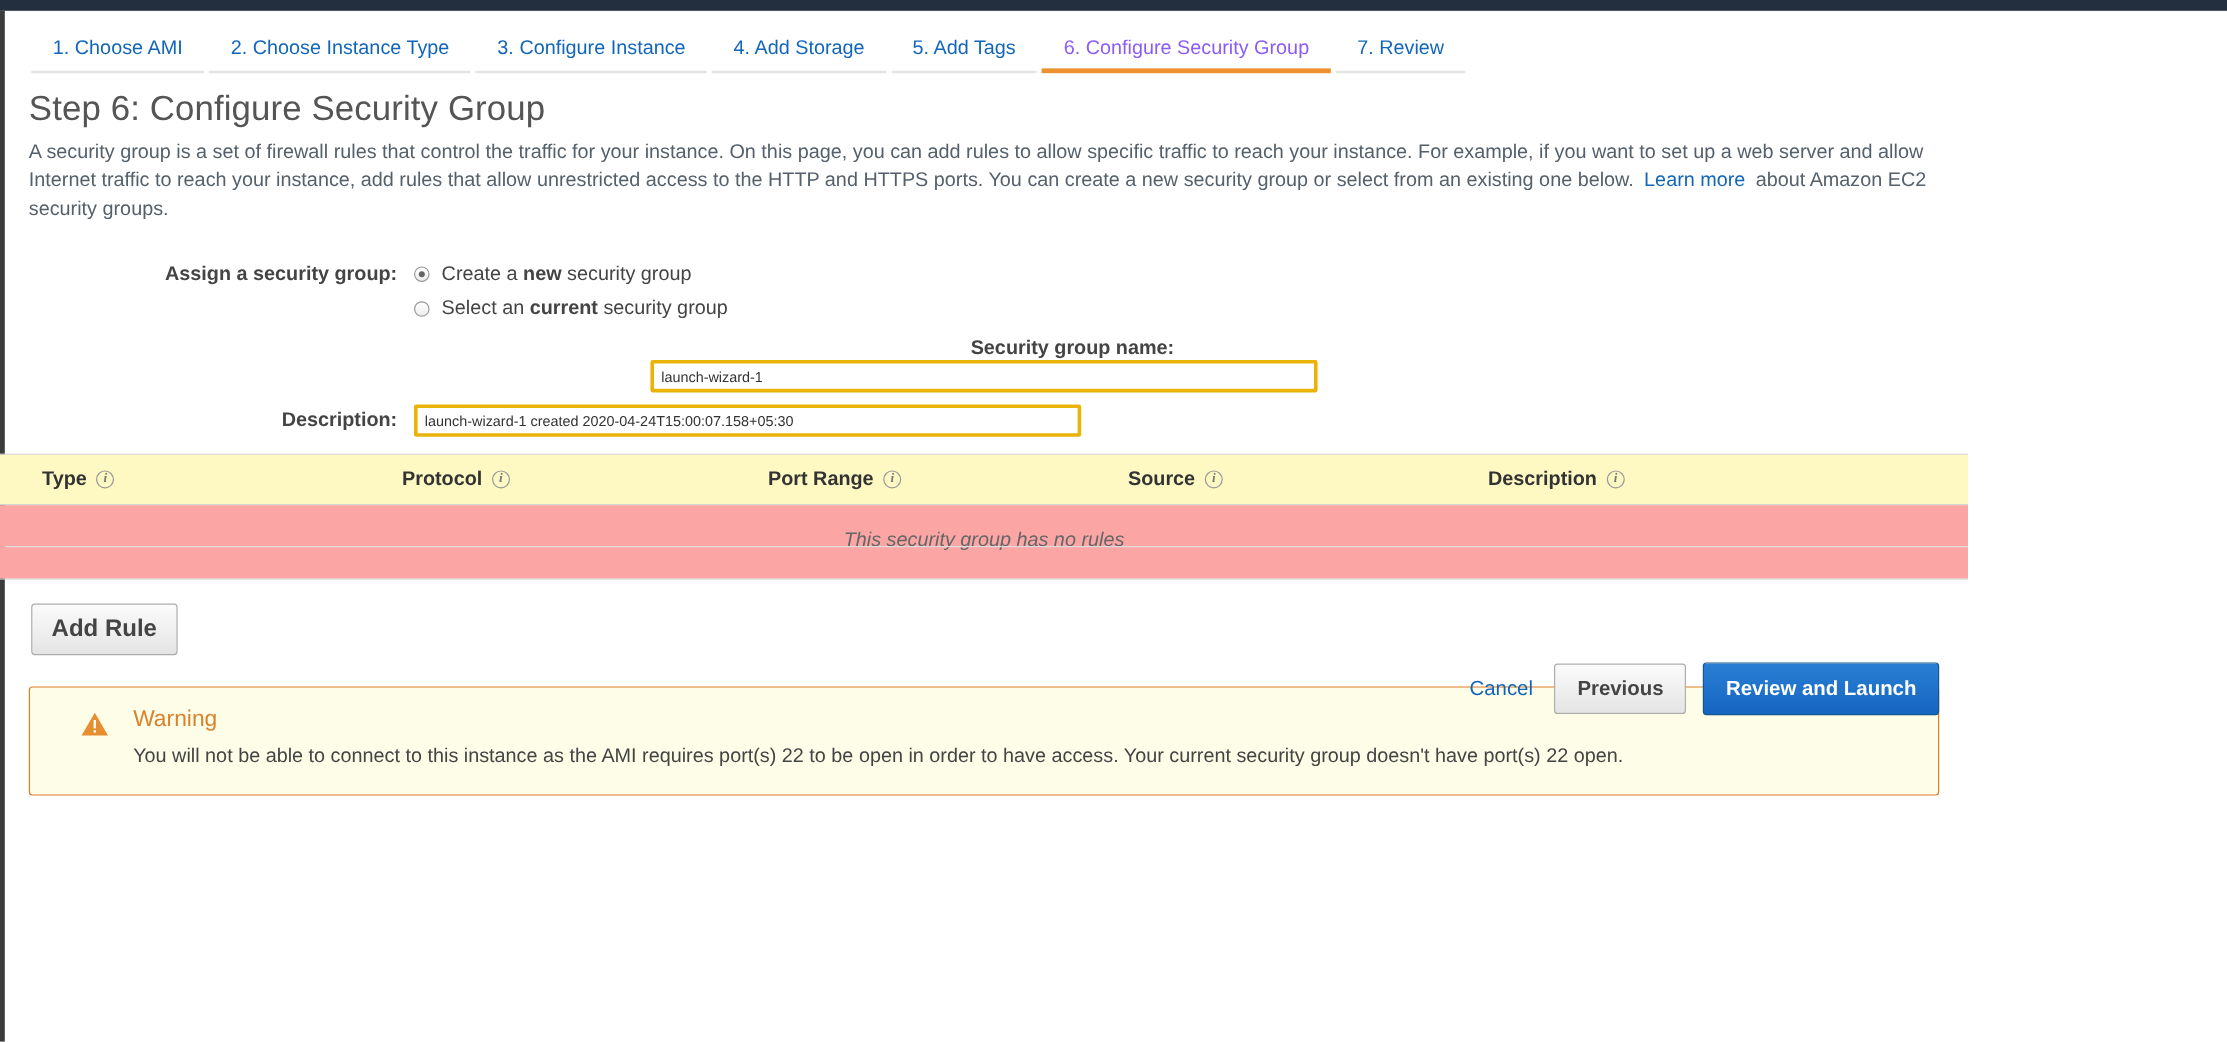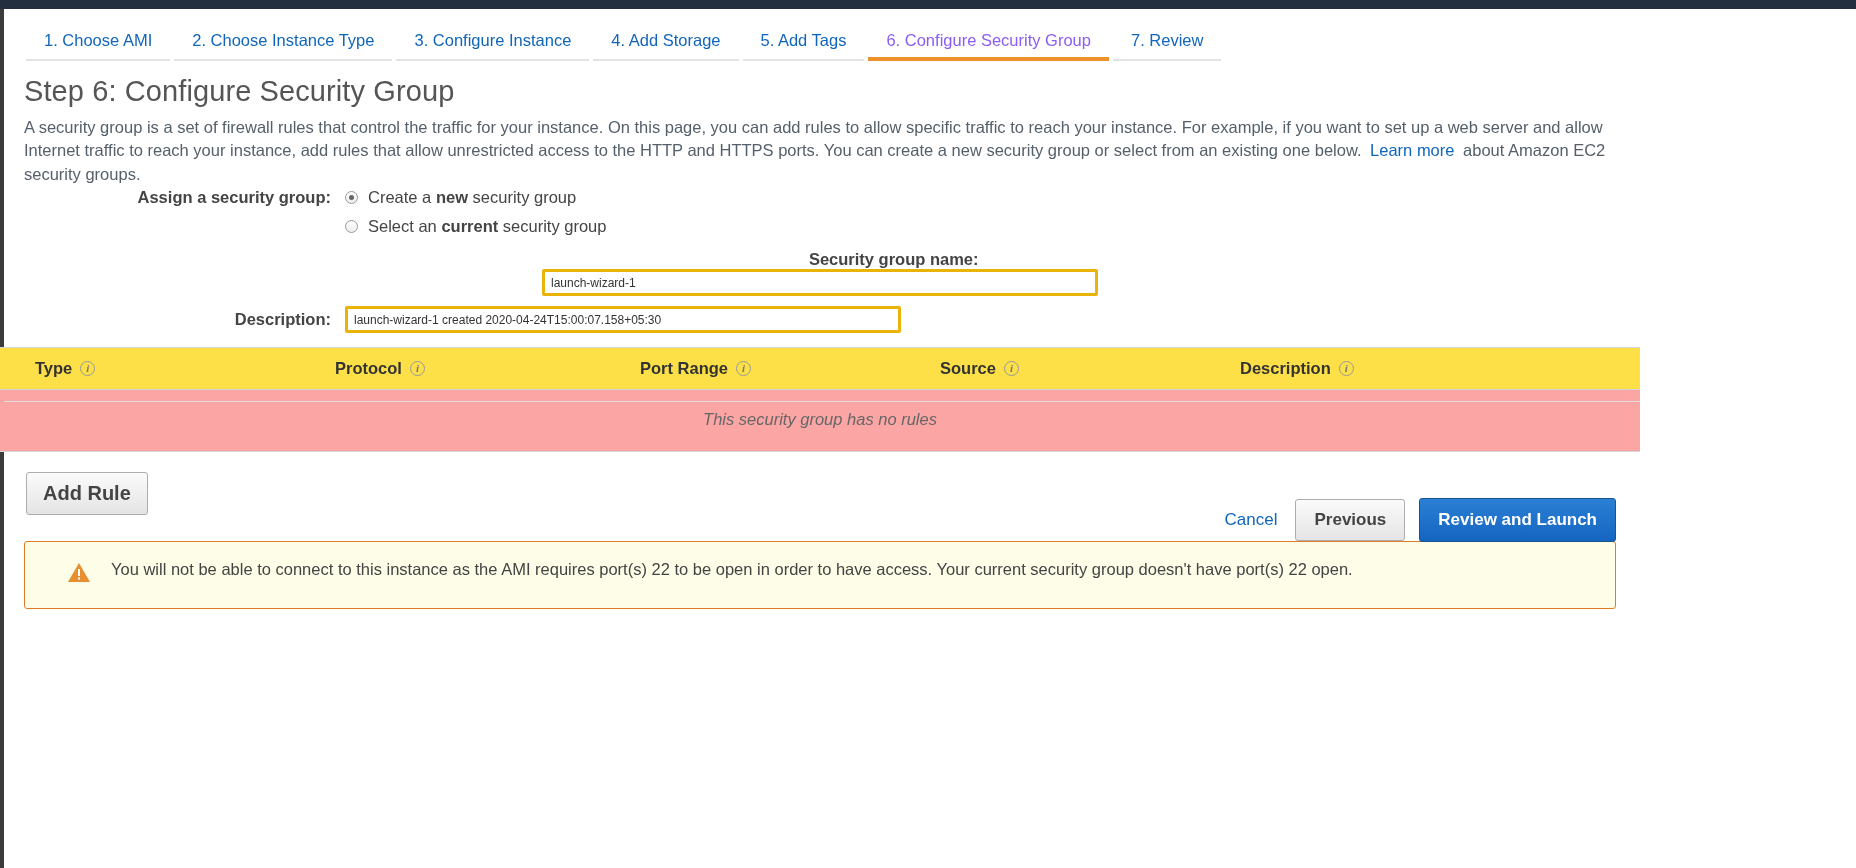--- a/index.html
+++ b/index.html
@@ -65,21 +65,21 @@
     max-width: 1820px;
   }
   .intro a {
     color: #1166bb;
     text-decoration: none;
     padding: 0 4px;
   }
 
   
   .form {
-    margin: 2px 0 0 0;
+    margin: 33px 0 0 0;
   }
   .frow {
     display: flex;
     align-items: center;
     margin-bottom: 10px;
   }
   .flabel {
     width: 345px;
     text-align: right;
     padding-right: 14px;
@@ -127,21 +127,21 @@
   }
 
   
   .table {
     margin-top: 14px;
     border-top: 1px solid #d5d5d5;
     border-bottom: 1px solid #d5d5d5;
   }
   .thead {
     display: flex;
-    background: #fde047;
+    background: #fef9c3;
     height: 42px;
     border-bottom: 1px solid #d5d5d5;
     padding-left: 35px;
   }
   .th {
     font-size: 16.5px;
     font-weight: bold;
     color: #333333;
     display: flex;
     align-items: center;
@@ -351,20 +351,21 @@
 
   <div class="warning">
     <div class="warn-icon">
       <svg width="24" height="22" viewBox="0 0 24 22" aria-hidden="true">
         <path d="M12 1 L23 20 L1 20 Z" fill="#e78f2e"></path>
         <rect x="11" y="7" width="2" height="7" fill="#ffffff"></rect>
         <rect x="11" y="15.5" width="2" height="2" fill="#ffffff"></rect>
       </svg>
     </div>
     <div class="warn-body">
+      <div class="warn-title">Warning</div>
       <div class="warn-text">You will not be able to connect to this instance as the AMI requires port(s) 22 to be open in order to have access. Your current security group doesn't have port(s) 22 open.</div>
     </div>
   </div>
 
   <div class="footer">
     <a class="link-cancel" href="#">Cancel</a>
     <button class="btn-prev">Previous</button>
     <button class="btn-primary">Review and Launch</button>
   </div>
 

